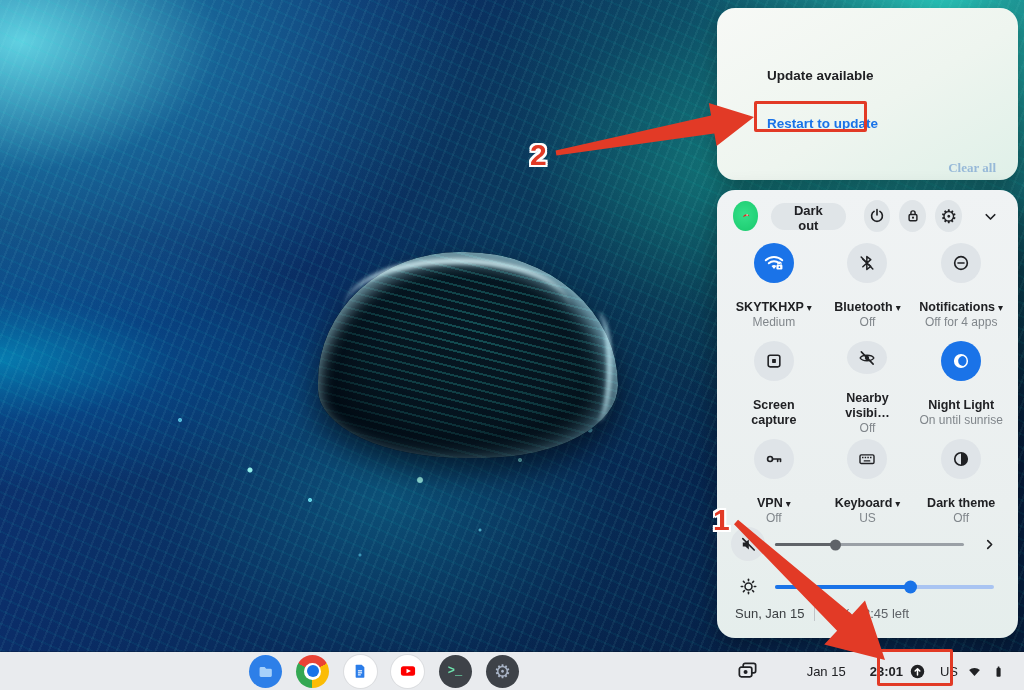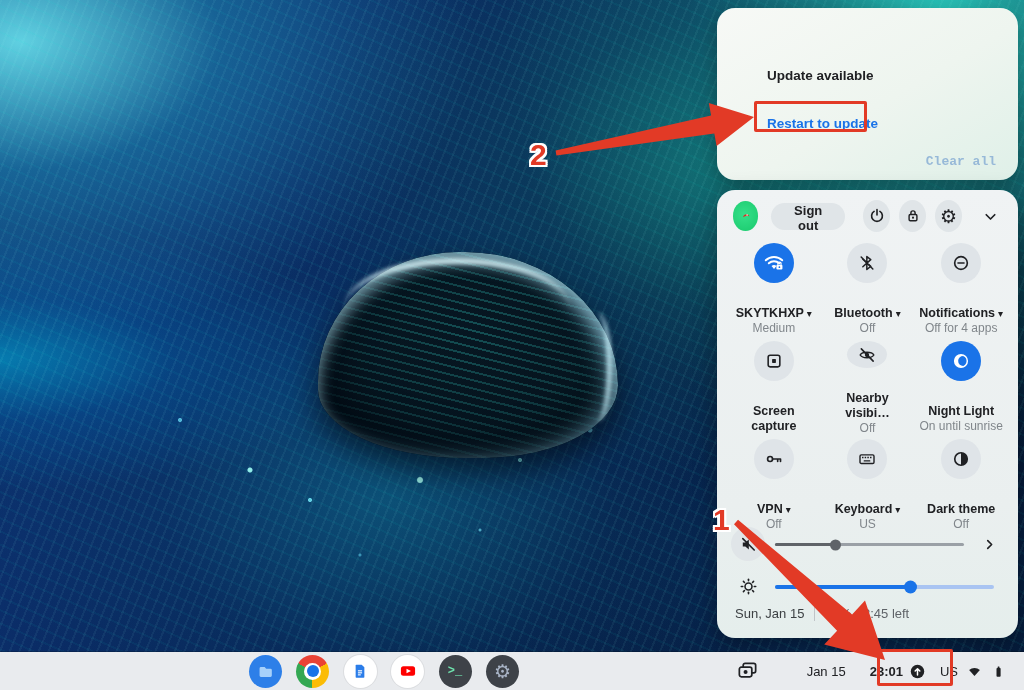--- a/index.html
+++ b/index.html
@@ -63,42 +63,42 @@
   .chromeos-icon { width:22px; height:22px; border-radius:50%; background:#1a73e8; position:relative; flex:0 0 auto; }
   .chromeos-icon::after { content:""; position:absolute; left:5.5px; top:5.5px; width:11px; height:11px;
     border:2.5px solid #fff; border-radius:50%; }
   .notif-meta { margin-left:12px; font-size:12px; color:#7d838a; letter-spacing:.2px; }
   .notif-collapse { margin-left:auto; width:28px; height:28px; border:none; border-radius:50%;
     background:#e3ebe4; display:flex; align-items:center; justify-content:center; cursor:pointer; }
   .notif-title { position:absolute; left:50px; top:60px; font-size:13.5px; font-weight:bold; color:#202124; }
   .notif-body  { position:absolute; left:50px; top:81px; font-size:12.5px; color:#5f6368; }
   .notif-action{ position:absolute; left:50px; top:108px; border:none; background:transparent;
     font-size:13.5px; font-weight:bold; color:#1a73e8; cursor:pointer; font-family:inherit; }
-  .clear-all   { position:absolute; right:22px; bottom:11px; border:none; background:transparent;
-    font-size:13px; font-weight:bold; color:#97b9d8; cursor:pointer; font-family:Liberation Mono, monospace; }
+  .clear-all   { position:absolute; right:22px; bottom:4px; border:none; background:transparent;
+    font-size:13px; font-weight:bold; color:#97b9d8; cursor:pointer; font-family:Liberation Serif, serif; }
 
   
   .qs-header { position:absolute; left:16px; top:10px; right:14px; height:32px; display:flex; align-items:center; gap:9px; }
   .avatar { width:30px; height:30px; border-radius:50%; background:radial-gradient(circle at 45% 45%, #35e08a, #19c96c); 
     display:flex; align-items:center; justify-content:center; cursor:pointer; }
   .signout-btn { height:27px; padding:0 15px; border:none; border-radius:14px; background:#e0e5e8;
     font-size:13px; font-weight:bold; color:#202124; cursor:pointer; font-family:inherit; margin-left:4px; }
   .icon-btn { width:32px; height:32px; border:none; border-radius:50%; background:#e0e5e8;
     display:flex; align-items:center; justify-content:center; cursor:pointer; }
   .icon-btn.plain { background:transparent; margin-left:6px; }
   .qs-header .spacer { flex:1; }
 
   
   .tiles { position:absolute; left:10px; top:50px; width:281px; display:grid;
     grid-template-columns:repeat(3,1fr); grid-auto-rows:98px; }
   .tile { display:flex; flex-direction:column; align-items:center; text-align:center; cursor:pointer; padding-top:3px; }
   .tile-circle { width:40px; height:40px; border-radius:50%; background:#dfe4e8;
     display:flex; align-items:center; justify-content:center; }
   .tile.on .tile-circle { background:#1a73e8; }
-  .tile-label { margin-top:23px; font-size:12.5px; font-weight:bold; color:#202124; line-height:15px; max-width:88px; }
+  .tile-label { margin-top:17px; font-size:12.5px; font-weight:bold; color:#202124; line-height:15px; max-width:88px; }
   .caret::after { content:"▾"; font-size:10px; margin-left:3px; color:#202124; }
   .tile-sub { font-size:12px; color:#80868b; line-height:15px; }
 
   
   .slider-row { position:absolute; left:14px; right:14px; display:flex; align-items:center; }
   .vol-row { top:336px; height:36px; }
   .bri-row { top:380px; height:32px; }
   .round-icon-btn { width:34px; height:34px; border:none; border-radius:50%; background:#e0e5e8;
     display:flex; align-items:center; justify-content:center; cursor:pointer; flex:0 0 auto; }
   .bri-icon { width:34px; display:flex; align-items:center; justify-content:center; flex:0 0 auto; }
@@ -176,21 +176,21 @@
   </div>
 
   <div class="panel qs-panel">
     <div class="qs-header">
       <span class="avatar">
         <svg width="16" height="16" viewBox="0 0 24 24">
           <path d="M7.5 14 C8.5 8.5 15.5 8 17 12.5 C13.5 11.5 10 12.5 7.5 14 Z" fill="#d93025"></path>
           <circle cx="13.6" cy="10.4" r="1.2" fill="#fff"></circle>
         </svg>
       </span>
-      <button class="signout-btn">Sign out</button>
+      <button class="signout-btn">Dark out</button>
       <span class="spacer"></span>
       <button class="icon-btn">
         <span>
           <svg width="18" height="18" viewBox="0 0 24 24">
               <path d="M12 3.5 v7.2" stroke="#202124" stroke-width="2.2" stroke-linecap="round"></path>
               <path d="M8.1 5.9 a7.2 7.2 0 1 0 7.8 0" fill="none" stroke="#202124" stroke-width="2.2" stroke-linecap="round"></path>
             </svg>
         </span>
       </button>
       <button class="icon-btn">

